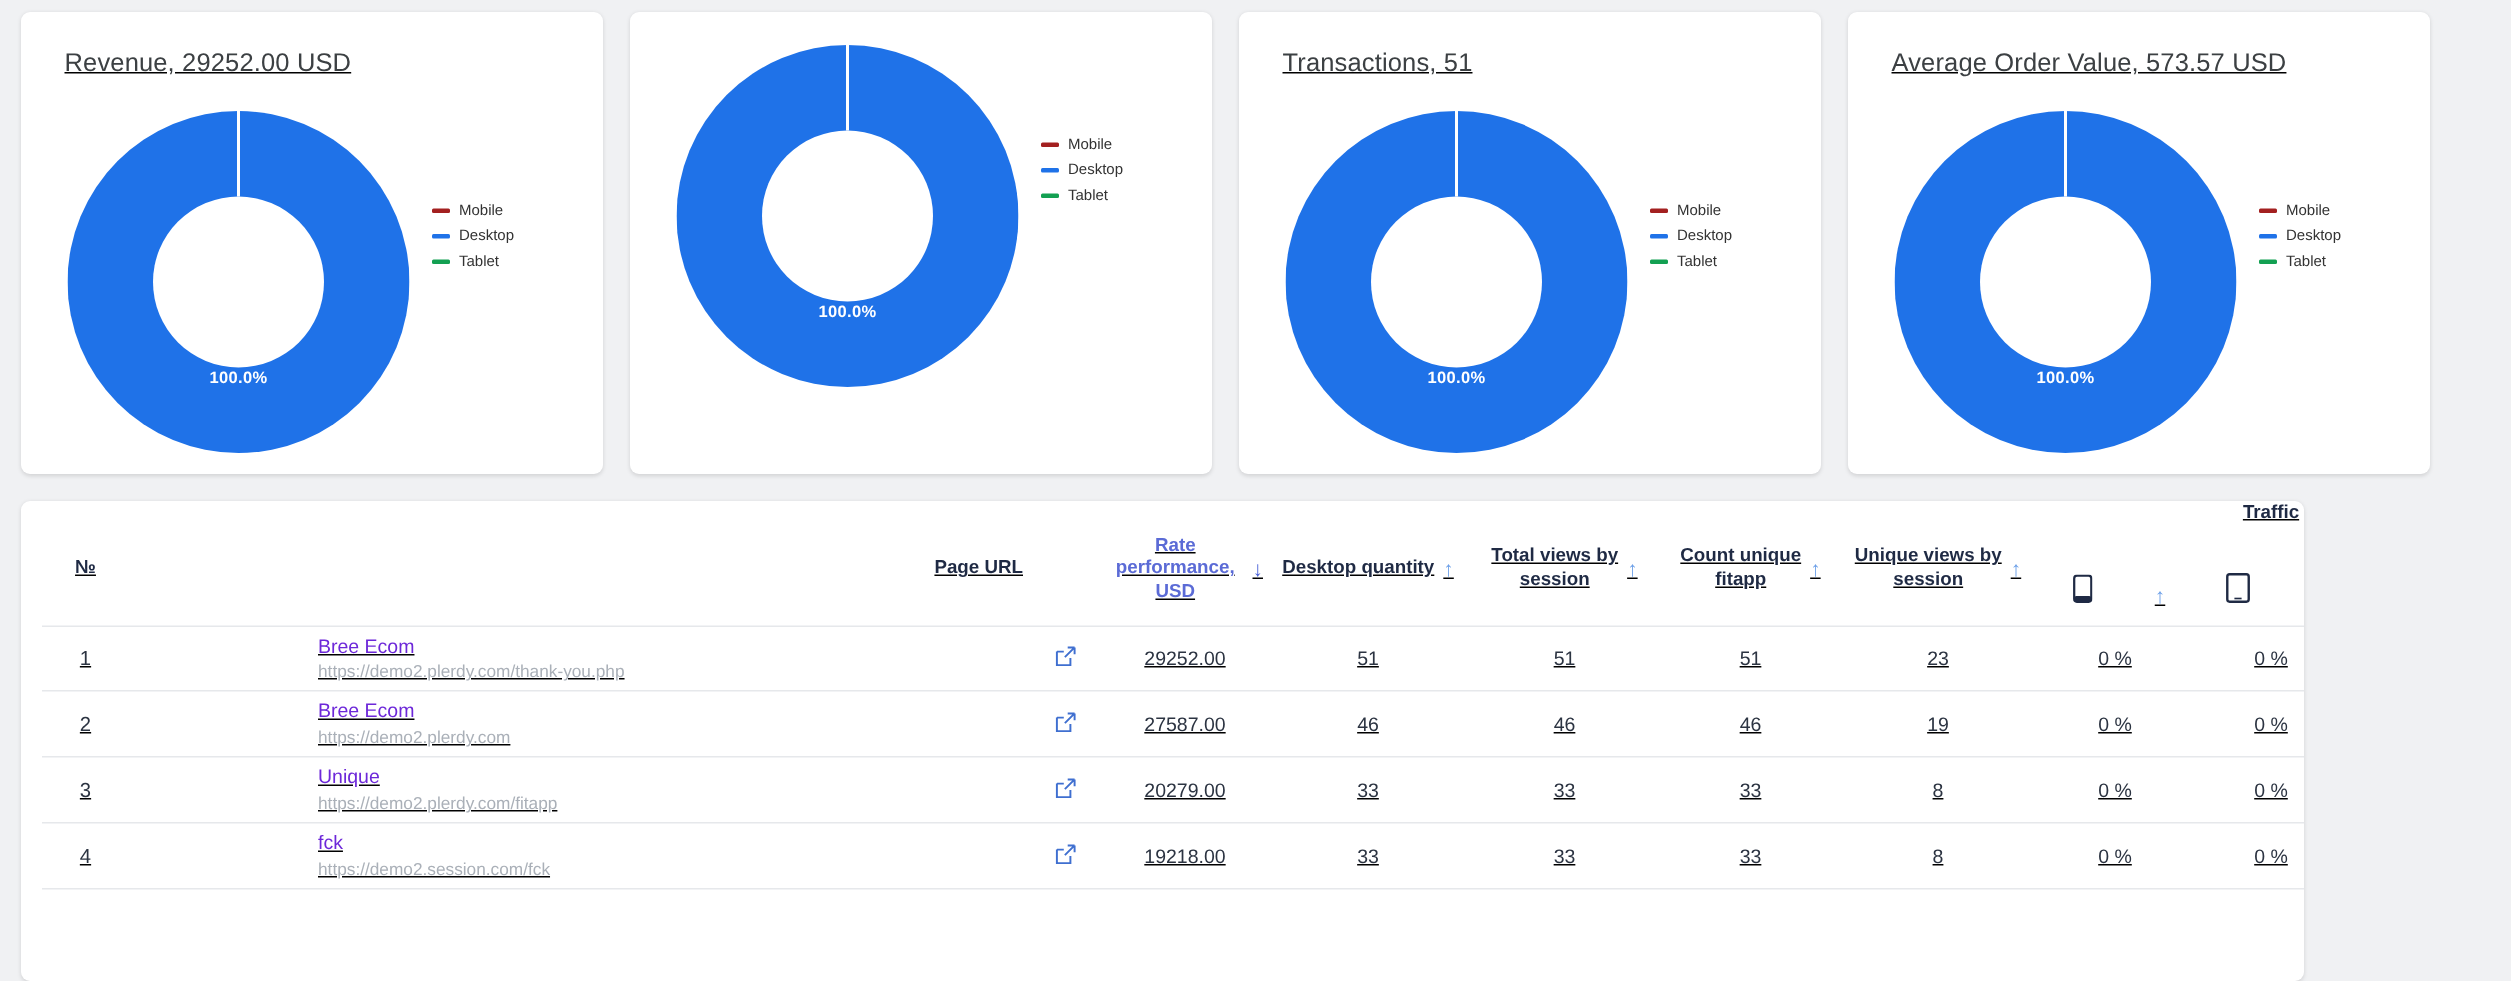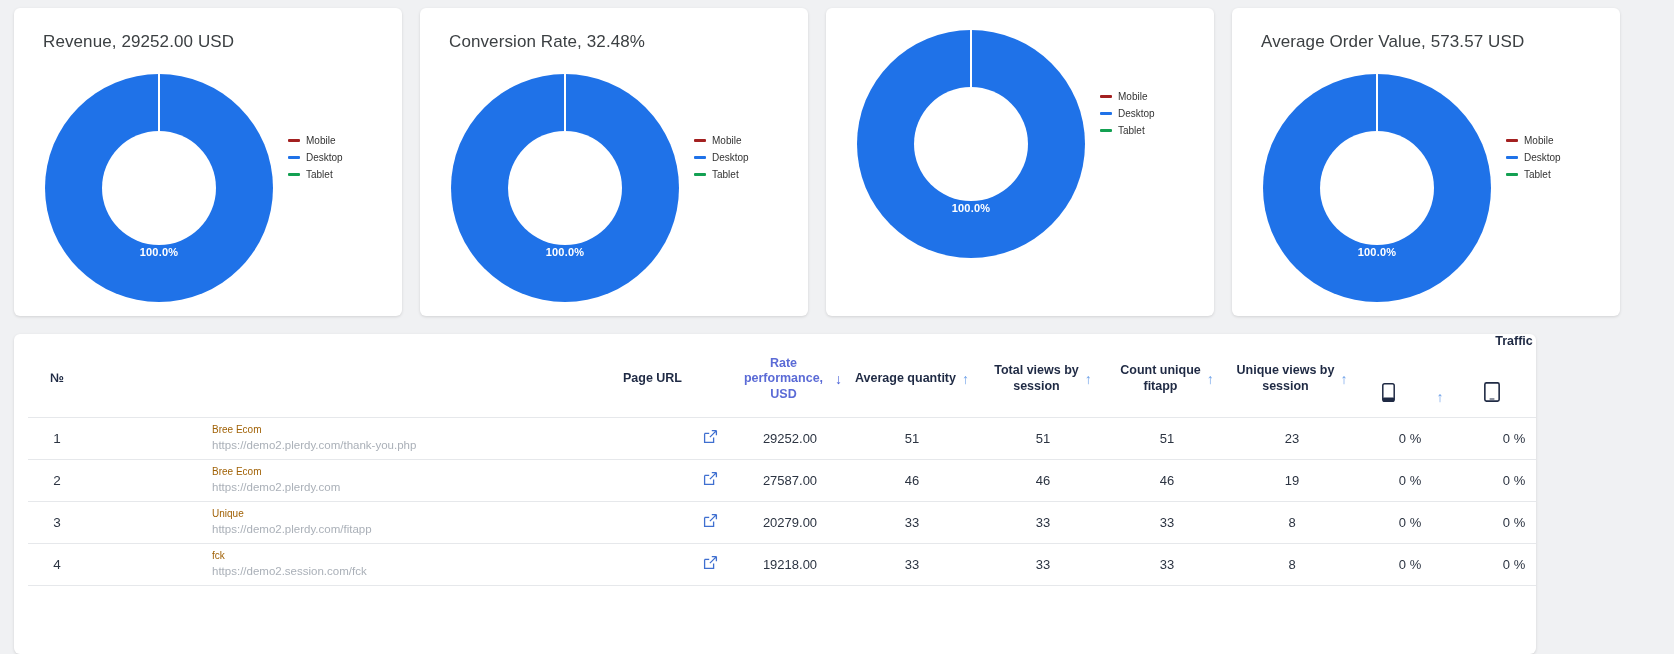--- a/index.html
+++ b/index.html
@@ -4,21 +4,21 @@
 <title>Analytics Dashboard</title>
 <style>
   * { box-sizing: border-box; margin: 0; padding: 0; }
   html, body {
     width: 1674px;
     height: 654px;
     background: #f0f1f3;
     font-family: "Liberation Sans", sans-serif;
     overflow: hidden;
   }
-  .page { width: 1550px; height: 654px; position: relative; }
+  .page { width: 1550px; height: 654px; position: relative; text-decoration: underline; }
 
   
   .cards-row {
     display: flex;
     gap: 18px;
     padding: 8px 14px 0 14px;
   }
   .card {
     background: #ffffff;
     border-radius: 6px;
@@ -152,22 +152,22 @@
     height: 42px;
     font-size: 13px;
     color: #2c3442;
     vertical-align: middle;
     padding: 4px;
   }
   td.cell-no { text-align: center; font-size: 13.5px; }
   td.cell-num { text-align: center; }
   td.cell-link { text-align: center; }
   .url-title {
-    color: #a16207;
-    font-size: 10px;
+    color: #6d28d9;
+    font-size: 13px;
     padding-left: 122px;
     line-height: 1.45;
     cursor: pointer;
   }
   .url-sub {
     color: #aab0b8;
     font-size: 11.5px;
     padding-left: 122px;
     line-height: 1.4;
   }
@@ -205,21 +205,20 @@
           </div>
           <div class="legend-item">
             <span class="legend-swatch" style="background:#13a052"></span>
             <span>Tablet</span>
           </div>
         </div>
       </div>
     </div>
 
     <div class="card">
-      <div class="card-title">Conversion Rate, 32.48%</div>
       <div class="chart-area">
         <div class="donut-wrap">
           <svg class="donut-svg" width="228" height="228" viewBox="0 0 228 228">
             <circle cx="114" cy="114" r="114" fill="#1f72e8"></circle>
             <circle cx="114" cy="114" r="57" fill="#ffffff"></circle>
             <line x1="114" y1="0" x2="114" y2="57" stroke="#ffffff" stroke-width="2"></line>
           </svg>
           <div class="donut-pct">100.0%</div>
         </div>
         <div class="legend">
@@ -233,20 +232,21 @@
           </div>
           <div class="legend-item">
             <span class="legend-swatch" style="background:#13a052"></span>
             <span>Tablet</span>
           </div>
         </div>
       </div>
     </div>
 
     <div class="card">
+      <div class="card-title">Transactions, 51</div>
       <div class="chart-area">
         <div class="donut-wrap">
           <svg class="donut-svg" width="228" height="228" viewBox="0 0 228 228">
             <circle cx="114" cy="114" r="114" fill="#1f72e8"></circle>
             <circle cx="114" cy="114" r="57" fill="#ffffff"></circle>
             <line x1="114" y1="0" x2="114" y2="57" stroke="#ffffff" stroke-width="2"></line>
           </svg>
           <div class="donut-pct">100.0%</div>
         </div>
         <div class="legend">
@@ -328,21 +328,21 @@
               <span class="th-flex">
                 <span class="th-text" style="color:#5b6bd6">
                   <span>Rate</span><br>
                   <span>performance, USD</span>
                 </span>
                 <span class="sort-arrow active">↓</span>
               </span>
             </th>
             <th class="sortable-wrap">
               <span class="th-flex">
-                <span class="th-text">Average quantity</span>
+                <span class="th-text">Desktop quantity</span>
                 <span class="sort-arrow">↑</span>
               </span>
             </th>
             <th class="sortable-wrap">
               <span class="th-flex">
                 <span class="th-text">
                   <span>Total views by</span><br>
                   <span>session</span>
                 </span>
                 <span class="sort-arrow">↑</span>

